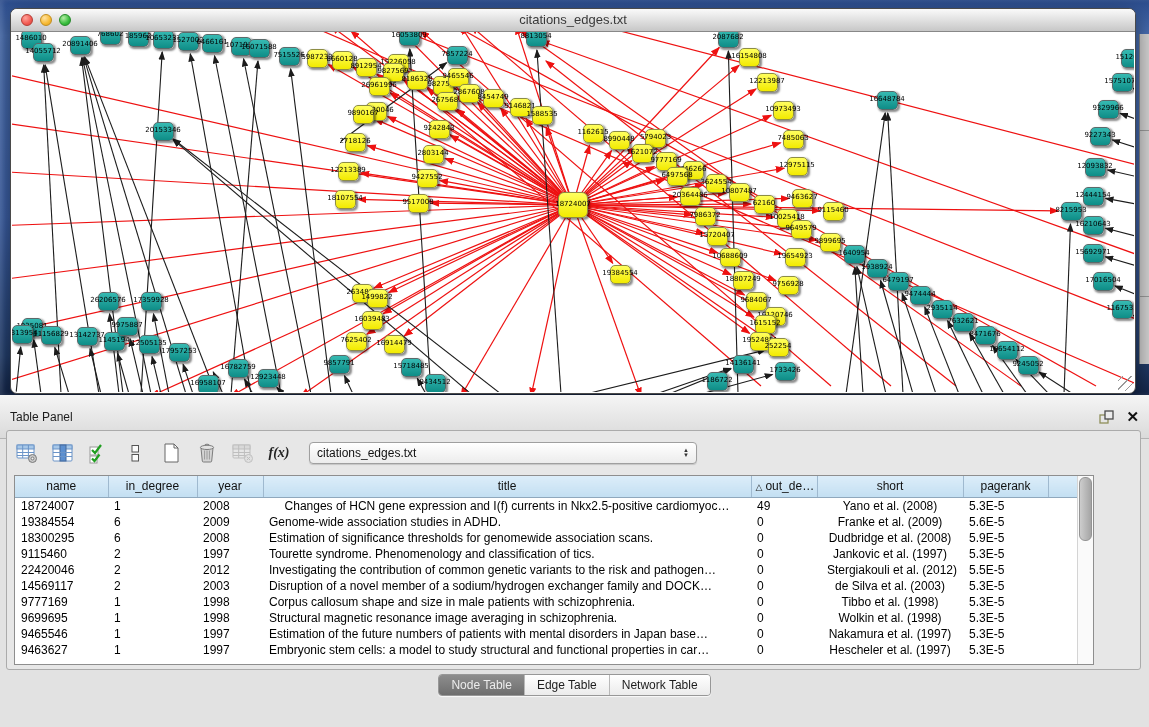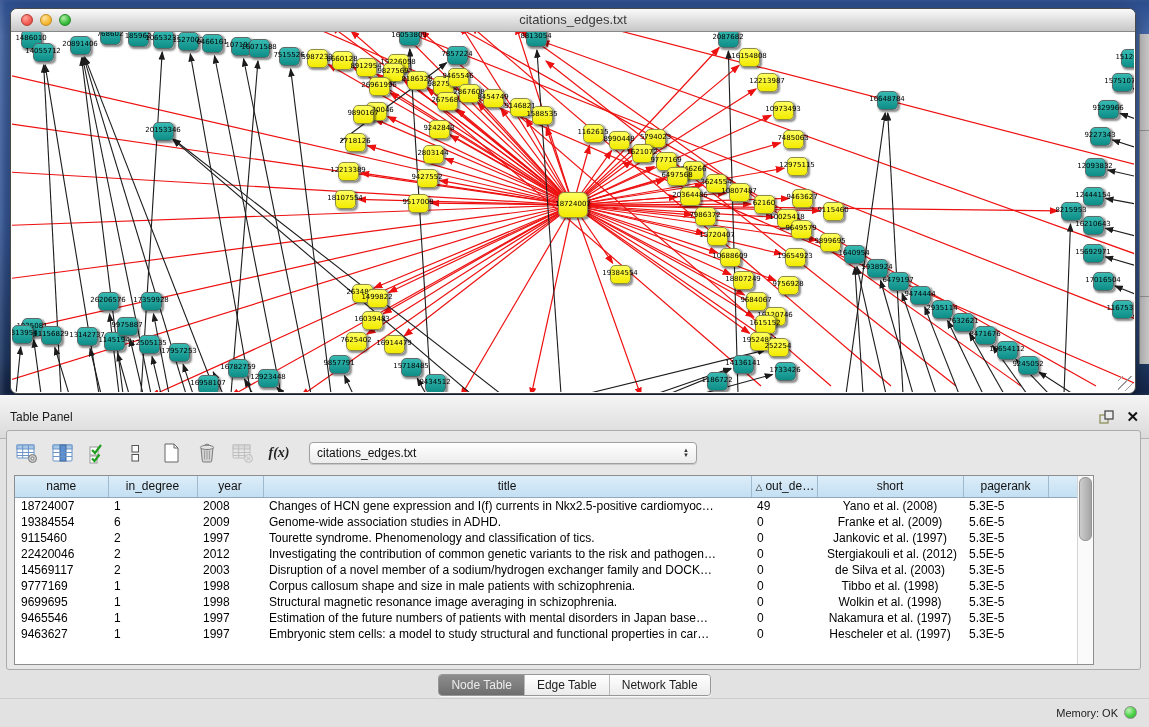--- a/index.html
+++ b/index.html
@@ -713,37 +713,47 @@
               <th style="width: 146px;">short</th>
               <th style="width: 85px;">pagerank</th>
               <th style="width: 30px;"></th>
             </tr>
           </thead>
         <tbody id="tbody-rows">
             <tr>
               <td style="width: 93px; text-align: left;">18724007</td>
               <td style="width: 89px; text-align: left;">1</td>
               <td style="width: 66px; text-align: left;">2008</td>
-              <td style="width: 488px; text-align: left; margin-left: 36px;">Changes of HCN gene expression and I(f) currents in Nkx2.5-positive cardiomyoc…</td>
+              <td style="width: 488px; text-align: center; margin-left: 36px;">Changes of HCN gene expression and I(f) currents in Nkx2.5-positive cardiomyoc…</td>
               <td style="width: 66px; text-align: left;">49</td>
               <td style="width: 146px; text-align: center;">Yano et al. (2008)</td>
               <td style="width: 85px; text-align: left;">5.3E-5</td>
               <td style="width: 30px; text-align: left;"></td>
             </tr>
             <tr>
               <td style="width: 93px; text-align: left;">19384554</td>
               <td style="width: 89px; text-align: left;">6</td>
               <td style="width: 66px; text-align: left;">2009</td>
               <td style="width: 488px; text-align: left;">Genome-wide association studies in ADHD.</td>
               <td style="width: 66px; text-align: left;">0</td>
               <td style="width: 146px; text-align: center;">Franke et al. (2009)</td>
               <td style="width: 85px; text-align: left;">5.6E-5</td>
               <td style="width: 30px; text-align: left;"></td>
             </tr>
             <tr>
+              <td style="width: 93px; text-align: left;">18300295</td>
+              <td style="width: 89px; text-align: left;">6</td>
+              <td style="width: 66px; text-align: left;">2008</td>
+              <td style="width: 488px; text-align: left;">Estimation of significance thresholds for genomewide association scans.</td>
+              <td style="width: 66px; text-align: left;">0</td>
+              <td style="width: 146px; text-align: center;">Dudbridge et al. (2008)</td>
+              <td style="width: 85px; text-align: left;">5.9E-5</td>
+              <td style="width: 30px; text-align: left;"></td>
+            </tr>
+            <tr>
               <td style="width: 93px; text-align: left;">9115460</td>
               <td style="width: 89px; text-align: left;">2</td>
               <td style="width: 66px; text-align: left;">1997</td>
               <td style="width: 488px; text-align: left;">Tourette syndrome. Phenomenology and classification of tics.</td>
               <td style="width: 66px; text-align: left;">0</td>
               <td style="width: 146px; text-align: center;">Jankovic et al. (1997)</td>
               <td style="width: 85px; text-align: left;">5.3E-5</td>
               <td style="width: 30px; text-align: left;"></td>
             </tr>
             <tr>
@@ -815,19 +825,13 @@
   </div>
 
   <div class="tabsrow">
     <div class="seg" id="seg-tabs">
         <button class="active">Node Table</button>
         <button class="">Edge Table</button>
         <button class="">Network Table</button>
       </div>
   </div>
 
-  <div class="statusrow">
-    <div class="mem">
-      <span>Memory: OK</span>
-      <span class="dot"></span>
-    </div>
-  </div>
 </div>
 
 </body></html>

